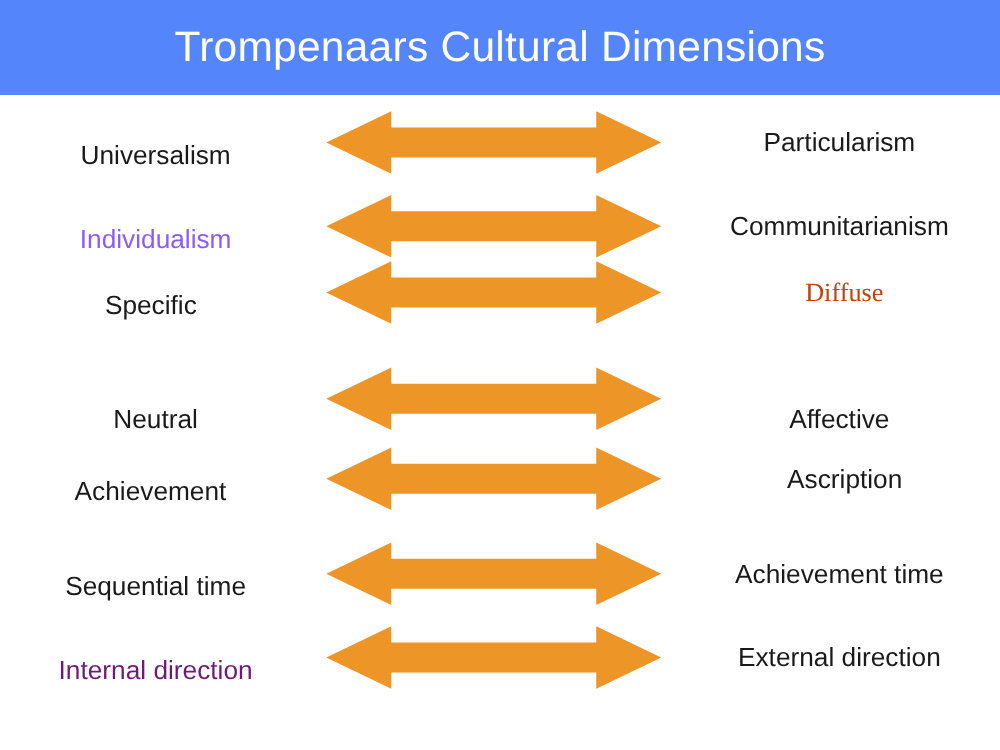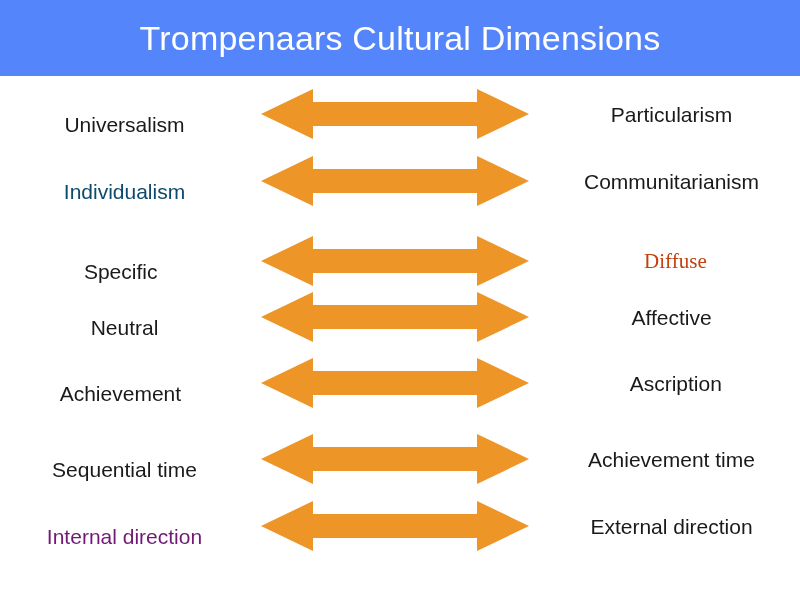--- a/index.html
+++ b/index.html
@@ -109,40 +109,40 @@
     <div class="pole-label pole-left" style="color: rgb(26, 26, 26);">Universalism</div>
     <div class="arrow-cell">
       <svg class="arrow-svg" viewBox="0 0 268 54" xmlns="http://www.w3.org/2000/svg">
         <polygon class="arrow-shape" points="0,27 52,2 52,15 216,15 216,2 268,27 216,52 216,39 52,39 52,52" fill="#ED9526"></polygon>
       </svg>
     </div>
     <div class="pole-label pole-right" style="color: rgb(26, 26, 26);">Particularism</div>
   </div>
 
   <div class="dim-row" style="top: 80px;">
-    <div class="pole-label pole-left" style="color: #0c4a6e;">Individualism</div>
+    <div class="pole-label pole-left" style="color: #8b5cf6;">Individualism</div>
     <div class="arrow-cell">
       <svg class="arrow-svg" viewBox="0 0 268 54" xmlns="http://www.w3.org/2000/svg">
         <polygon class="arrow-shape" points="0,27 52,2 52,15 216,15 216,2 268,27 216,52 216,39 52,39 52,52" fill="#ED9526"></polygon>
       </svg>
     </div>
     <div class="pole-label pole-right" style="color: rgb(26, 26, 26);">Communitarianism</div>
   </div>
 
-  <div class="dim-row" style="top: 160px; gap: 12px;">
+  <div class="dim-row" style="top: 133px; gap: 12px;">
     <div class="pole-label pole-left" style="color: rgb(26, 26, 26);">Specific</div>
     <div class="arrow-cell">
       <svg class="arrow-svg" viewBox="0 0 268 54" xmlns="http://www.w3.org/2000/svg">
         <polygon class="arrow-shape" points="0,27 52,2 52,15 216,15 216,2 268,27 216,52 216,39 52,39 52,52" fill="#ED9526"></polygon>
       </svg>
     </div>
     <div class="pole-label pole-right" style="color: #c2410c; font-family: Liberation Serif, serif;">Diffuse</div>
   </div>
 
-  <div class="dim-row" style="top: 216px;">
+  <div class="dim-row" style="top: 216px; align-items: flex-end;">
     <div class="pole-label pole-left" style="color: rgb(26, 26, 26);">Neutral</div>
     <div class="arrow-cell">
       <svg class="arrow-svg" viewBox="0 0 268 54" xmlns="http://www.w3.org/2000/svg">
         <polygon class="arrow-shape" points="0,27 52,2 52,15 216,15 216,2 268,27 216,52 216,39 52,39 52,52" fill="#ED9526"></polygon>
       </svg>
     </div>
     <div class="pole-label pole-right" style="color: rgb(26, 26, 26);">Affective</div>
   </div>
 
   <div class="dim-row" style="top: 282px; gap: 13px;">

